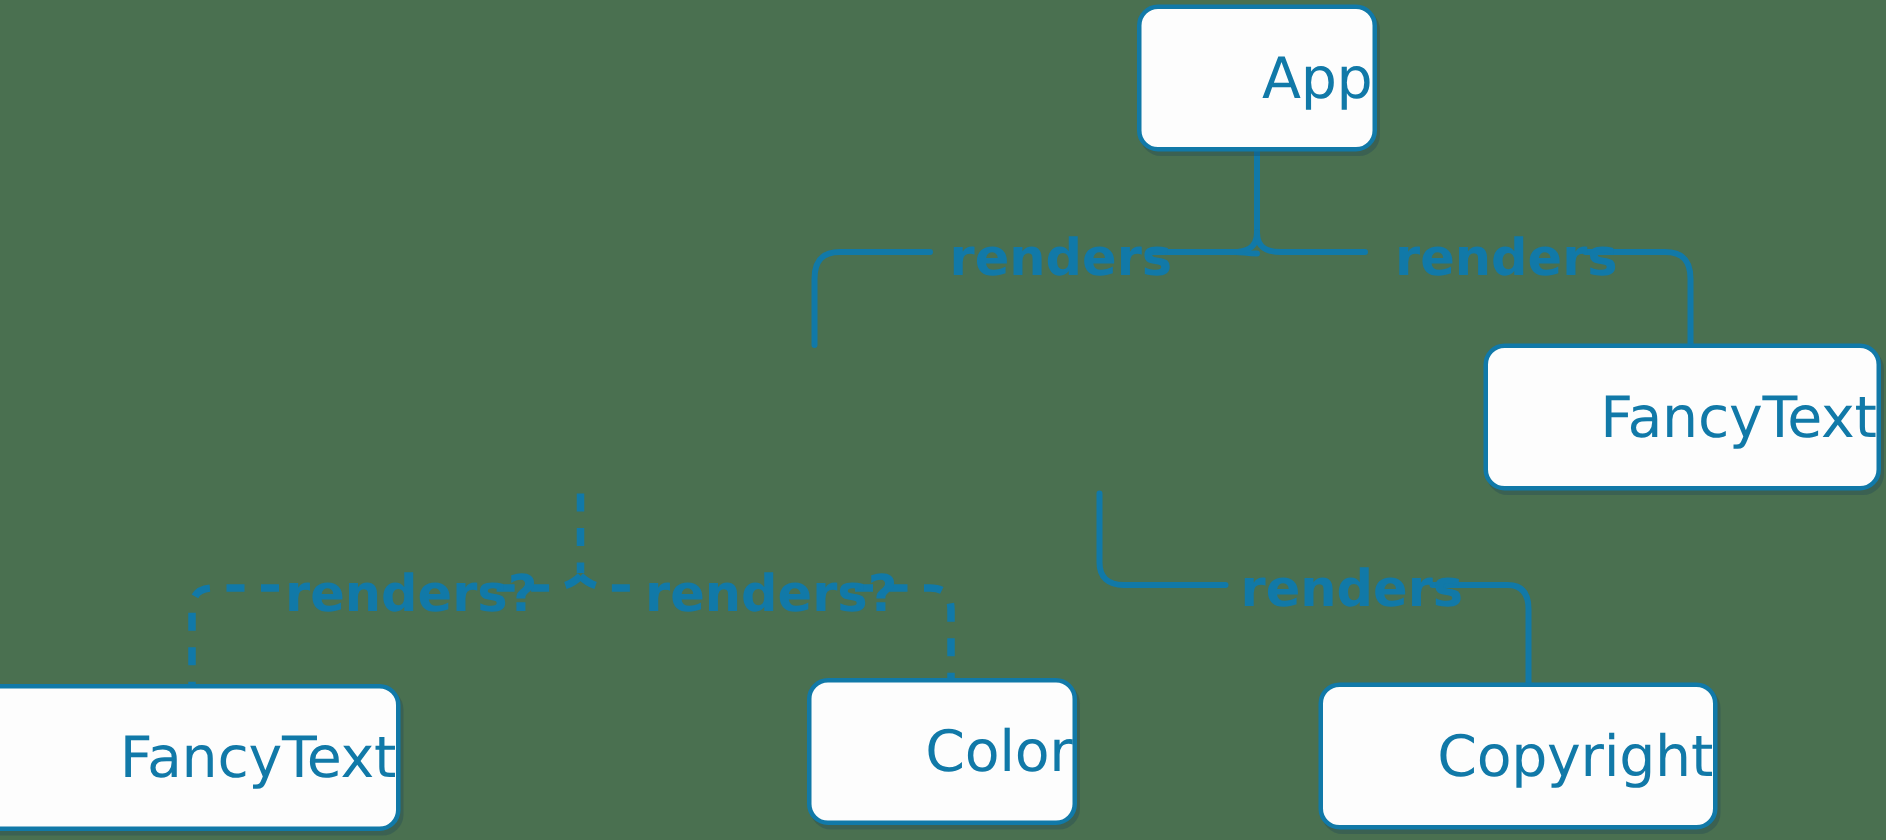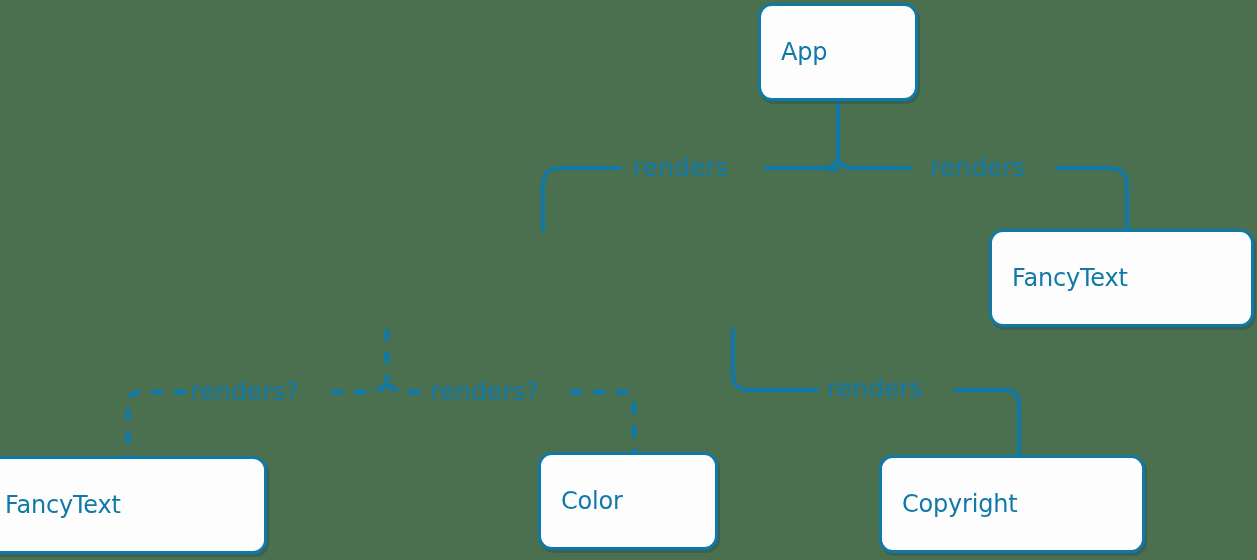--- a/index.html
+++ b/index.html
@@ -26,36 +26,35 @@
     height: 560px;
   }
   .node {
     position: absolute;
     background: #fdfdfd;
     border: 3px solid #1179a8;
     border-radius: 14px;
     box-sizing: border-box;
     display: flex;
     align-items: center;
-    justify-content: flex-start;
+    justify-content: flex-end;
     color: #1179a8;
-    font-size: 24px;
+    font-size: 38px;
     letter-spacing: -0.2px;
     box-shadow: 2px 3px 0 rgba(20,60,90,0.28);
-    padding-left: 20px;
   }
   .node-label {
     white-space: nowrap;
     line-height: 1;
   }
   .edge-label {
     position: absolute;
     color: #1179a8;
-    font-size: 25px;
-    font-weight: normal;
+    font-size: 34px;
+    font-weight: bold;
     white-space: nowrap;
     line-height: 1;
   }
   
   #node-app        { left: 758px;  top: 3px;   width: 160px; height: 98px; }
   #node-inspgen    { left: 333px;  top: 230px; width: 462px; height: 98px; }
   #node-fancy-top  { left: 989px;  top: 229px; width: 265px; height: 98px; }
   #node-fancy-bot  { left: -18px;  top: 456px; width: 285px; height: 98px; }
   #node-color      { left: 538px;  top: 452px; width: 180px; height: 98px; }
   #node-copyright  { left: 879px;  top: 455px; width: 266px; height: 98px; }

